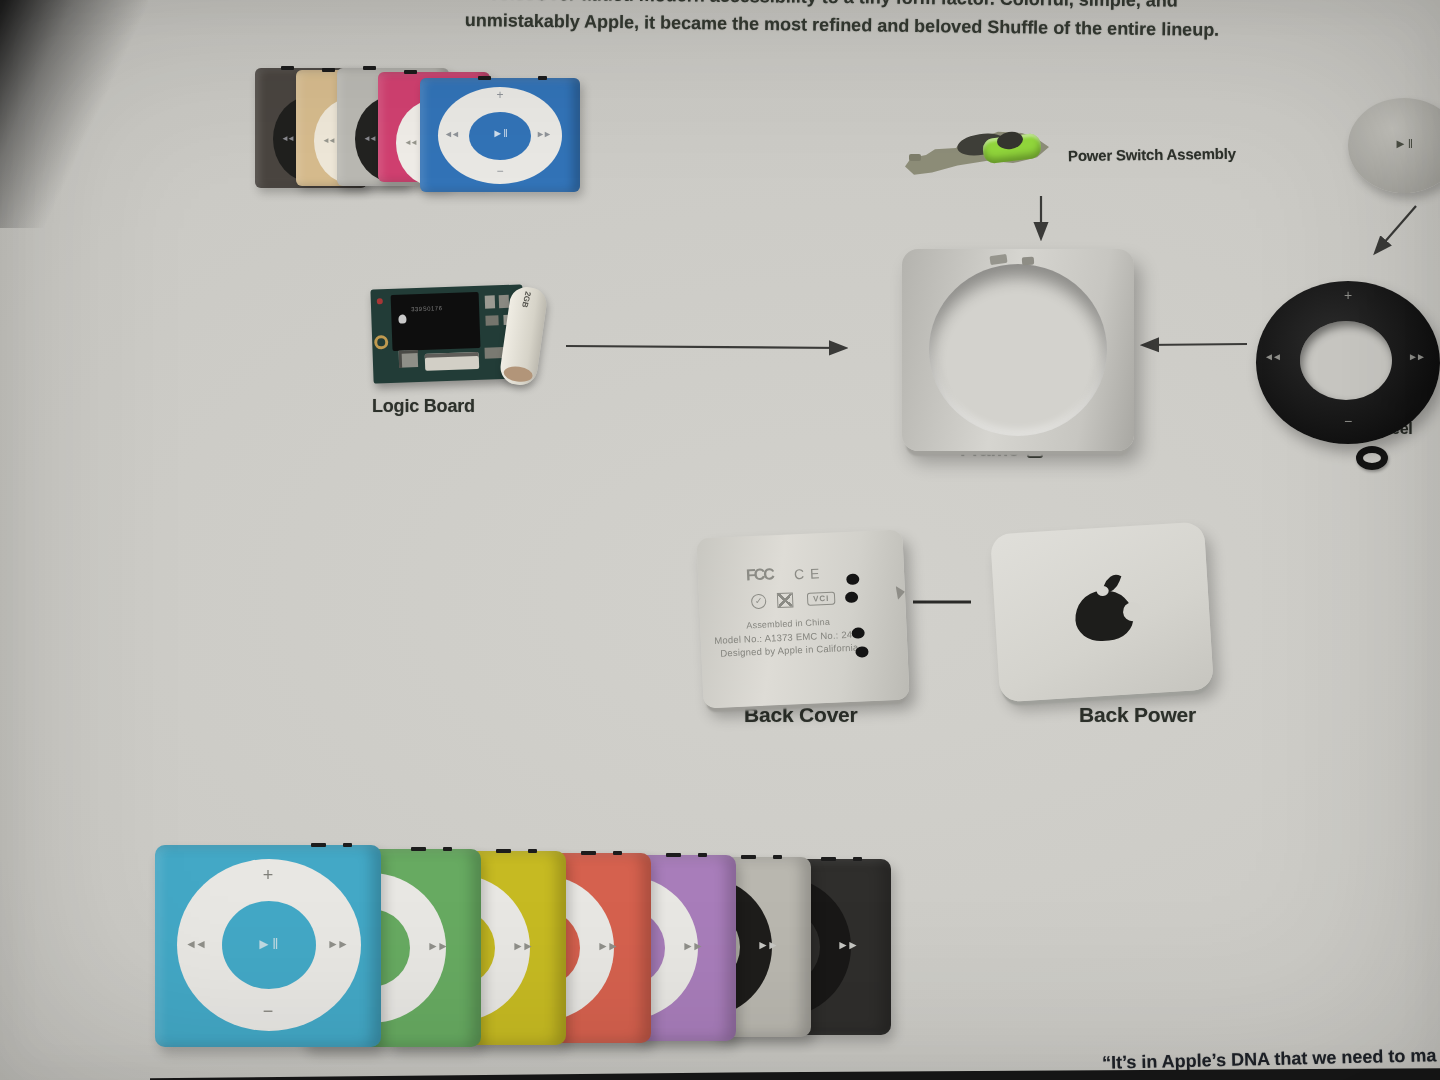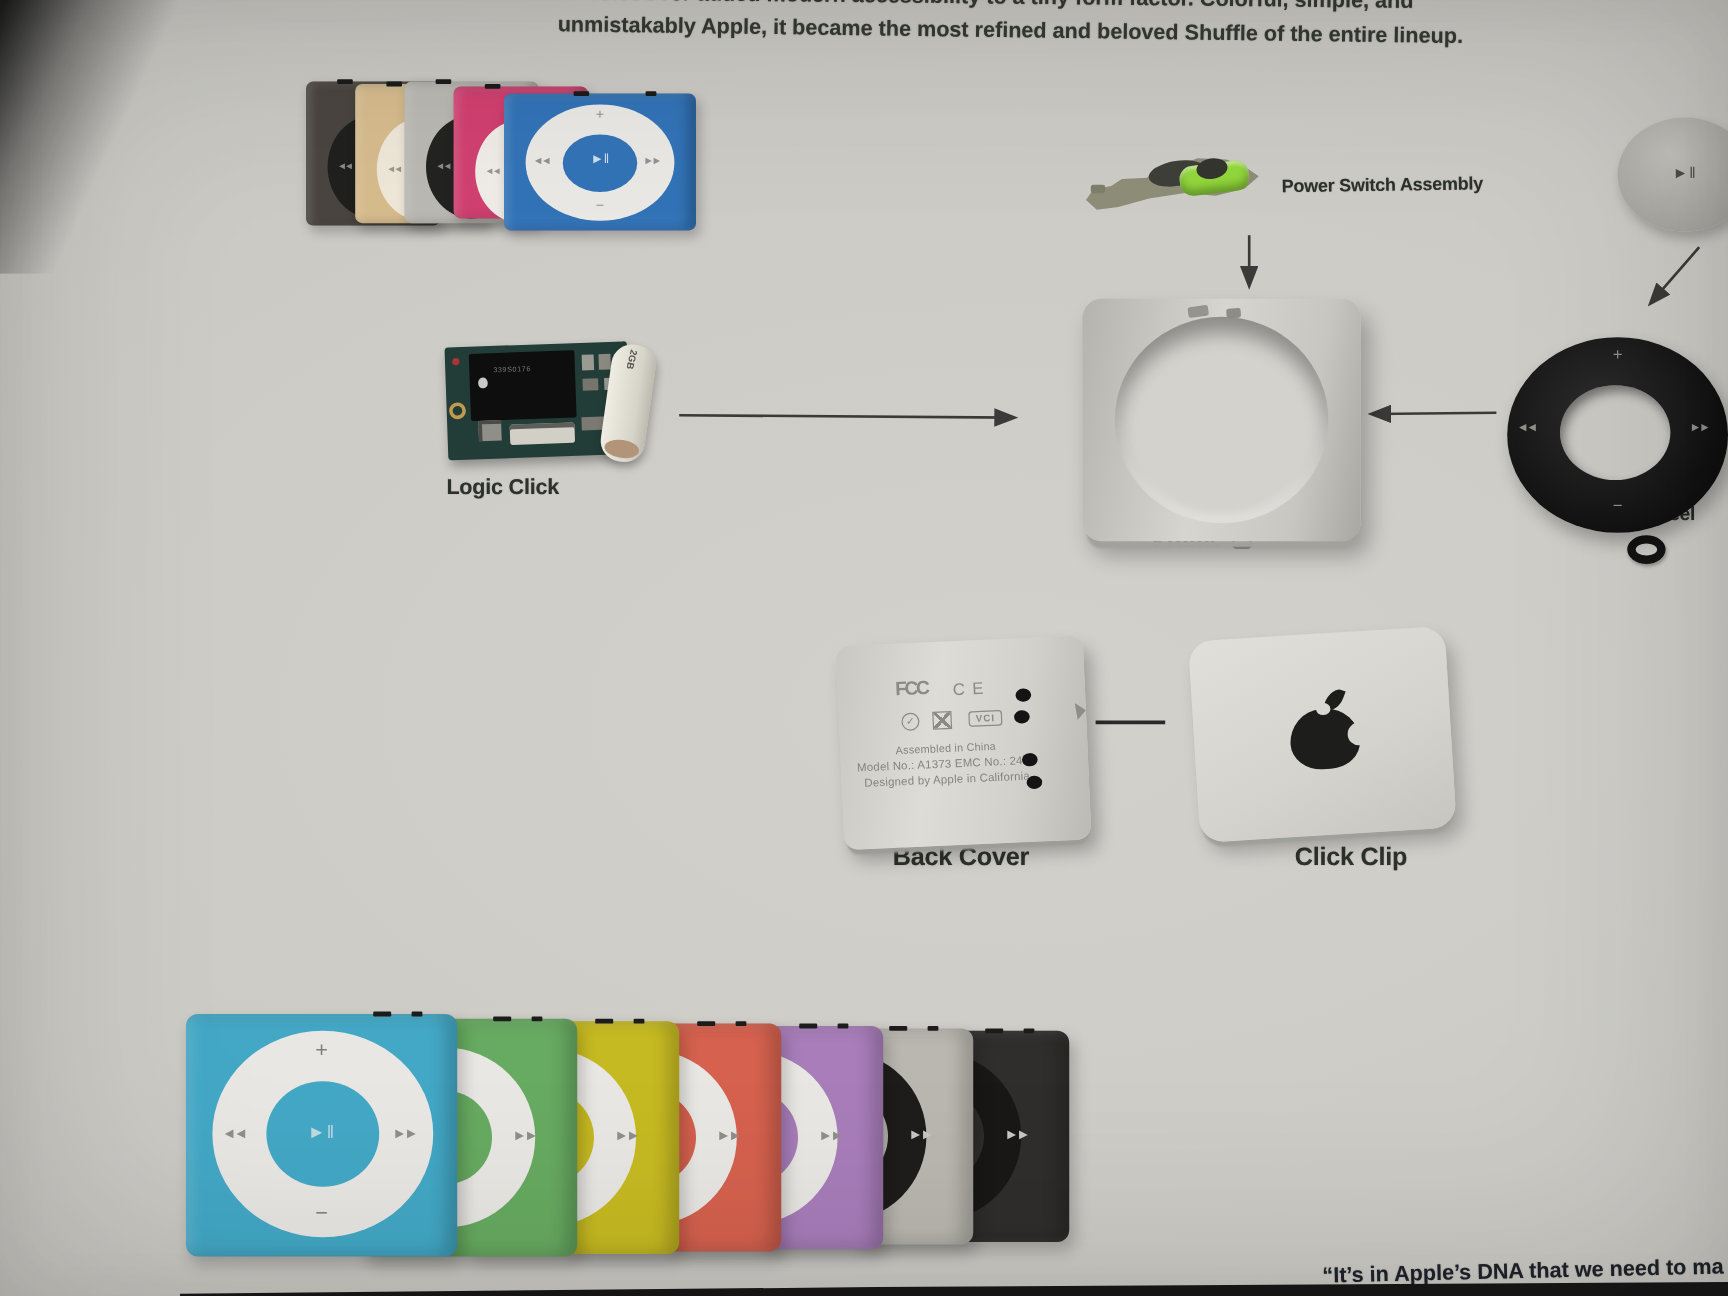--- a/index.html
+++ b/index.html
@@ -234,21 +234,21 @@
       <div class="lb-btn"></div>
       <div class="lb-gold"></div>
       <div class="lb-red"></div>
       <div class="lb-caps"></div>
     </div>
     <div class="lb-tab"></div>
     <div class="lb-tube">
       <span class="lb-2gb">2GB</span>
       <span class="lb-tubecap"></span>
     </div>
-    <div class="lbl lb-lbl">Logic Click</div>
+    <div class="lbl lb-lbl">Logic Board</div>
 
     <div class="frame">
       <div class="frame-hole"></div>
       <div class="frame-notch1"></div>
       <div class="frame-notch2"></div>
     </div>
     <div class="frame-lblrow">
       <span class="lbl frame-lbl">Frame</span><span class="ipod-icon"><span class="ii-screen"></span><span class="ii-wheel"></span></span>
     </div>
 
@@ -287,21 +287,21 @@
     <div class="lbl bc-lbl">Back Cover</div>
 
     <div class="bk">
       <div class="apple">
         <span class="ap-leaf"></span>
         <span class="ap-body"></span>
         <span class="ap-dip"></span>
         <span class="ap-bite"></span>
       </div>
     </div>
-    <div class="lbl bk-lbl">Click Clip</div>
+    <div class="lbl bk-lbl">Back Power</div>
 
     <div class="bottom-lineup">
         <div class="bdev" style="left: 0px; top: 2px; width: 226px; height: 202px; background: rgb(67, 168, 198); z-index: 7;">
           <div class="bdash" style="left: 156px; top: -2px; width: 15px; height: 4px;"></div>
           <div class="bdash" style="left: 188px; top: -2px; width: 9px; height: 4px;"></div>
           <div class="bring" style="left: 22px; top: 14px; width: 184px; height: 172px; background: rgb(232, 231, 227);"></div>
           <div class="binner" style="left: 67px; top: 56px; width: 94px; height: 88px; background: rgb(67, 168, 198);"></div>
           <div class="bg-g bplus" style="left: 0px; right: 0px; top: 20px;">+</div>
           <div class="bg-g bprev" style="left: 30px; top: 92px;">◄◄</div>
           <div class="bg-g bnext" style="left: 172px; top: 92px;">►►</div>

